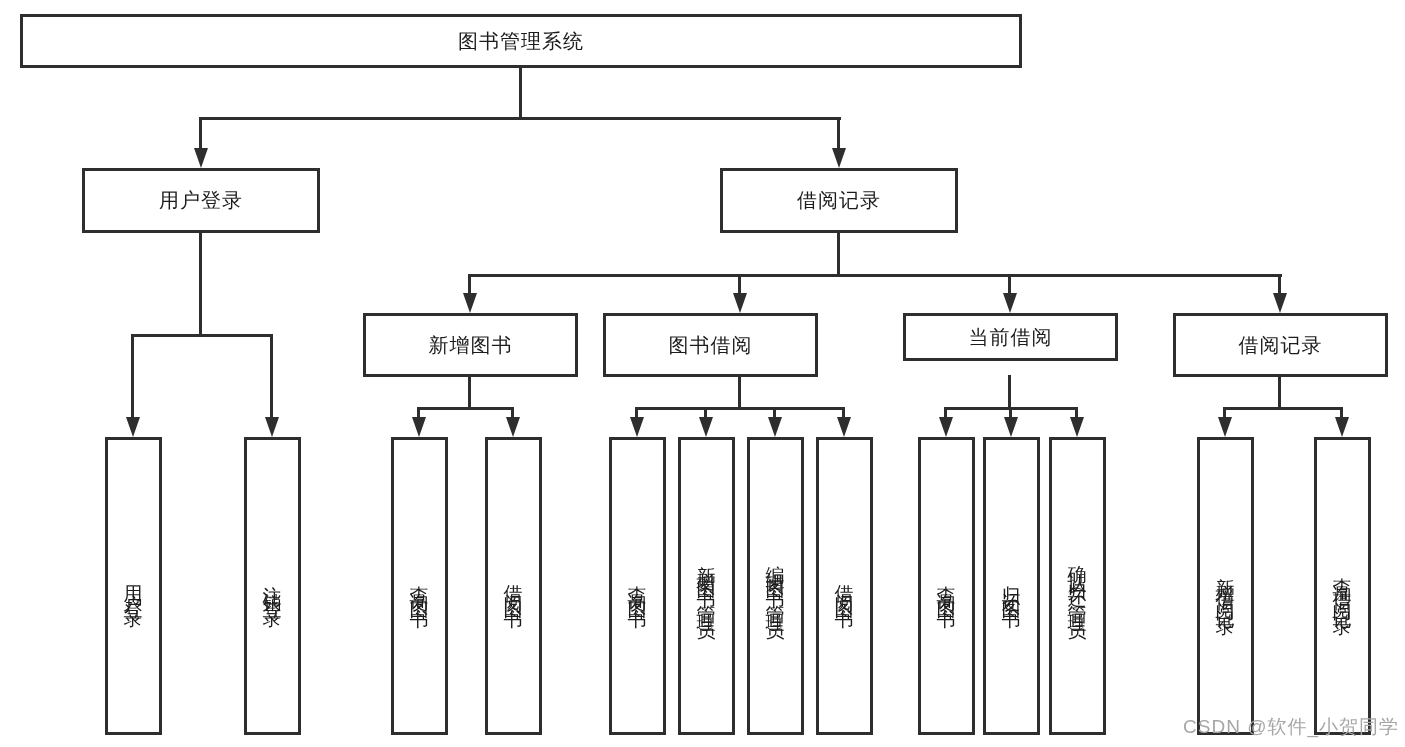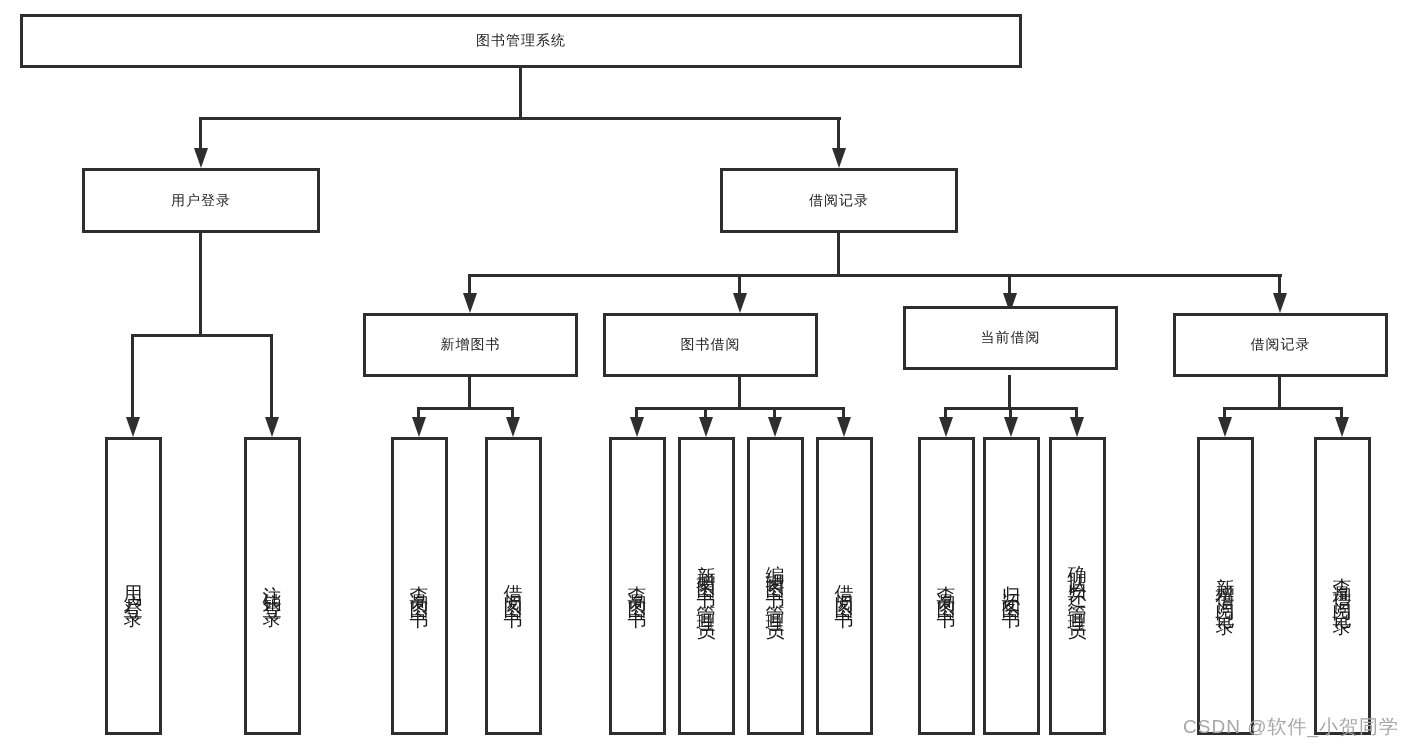--- a/index.html
+++ b/index.html
@@ -5,21 +5,21 @@
   html,body{margin:0;padding:0;}
   body{
     width:1405px;height:747px;position:relative;background:#ffffff;
     font-family:"Liberation Sans","DejaVu Sans",sans-serif;overflow:hidden;
   }
   .box{
     position:absolute;background:#ffffff;border:3px solid #2e2e2e;
     box-sizing:border-box;display:flex;align-items:center;justify-content:center;
     color:#1c1c1c;z-index:2;
   }
-  .hbox{font-size:14px;letter-spacing:1px;justify-content:center;}
+  .hbox{font-size:20px;letter-spacing:1px;justify-content:center;}
   .vbox{top:437px;width:57px;height:298px;}
   .vtext{
     writing-mode:vertical-rl;text-orientation:mixed;
     font-size:19px;letter-spacing:8px;line-height:1;
   }
   .line{position:absolute;background:#2e2e2e;z-index:1;}
   .arrow{
     position:absolute;width:0;height:0;z-index:1;
     border-left:7px solid transparent;border-right:7px solid transparent;
     border-top:20px solid #2e2e2e;
@@ -103,21 +103,21 @@
 <div class="box hbox" style="left:720px;top:168px;width:238px;height:65px">
   <span>借阅记录</span>
 </div>
 
 <div class="box hbox" style="left:363px;top:313px;width:215px;height:64px">
   <span>新增图书</span>
 </div>
 <div class="box hbox" style="left:603px;top:313px;width:215px;height:64px">
   <span>图书借阅</span>
 </div>
-<div class="box hbox" style="left:903px;top:306px;width:215px;height:64px">
+<div class="box hbox" style="left:903px;top:313px;width:215px;height:48px">
   <span>当前借阅</span>
 </div>
 <div class="box hbox" style="left:1173px;top:313px;width:215px;height:64px">
   <span>借阅记录</span>
 </div>
 
 <div class="box vbox" style="left:105px">
   <span class="vtext">用户登录</span>
 </div>
 <div class="box vbox" style="left:244px">

